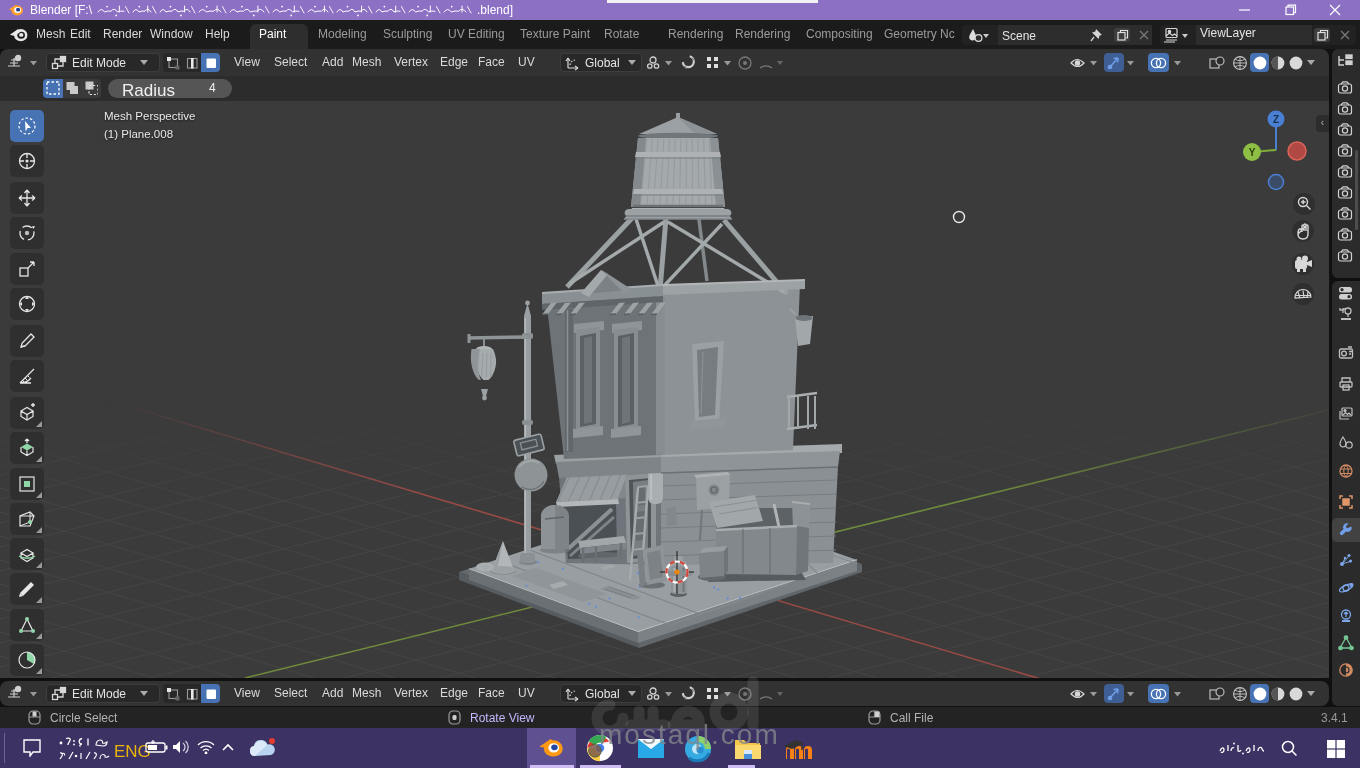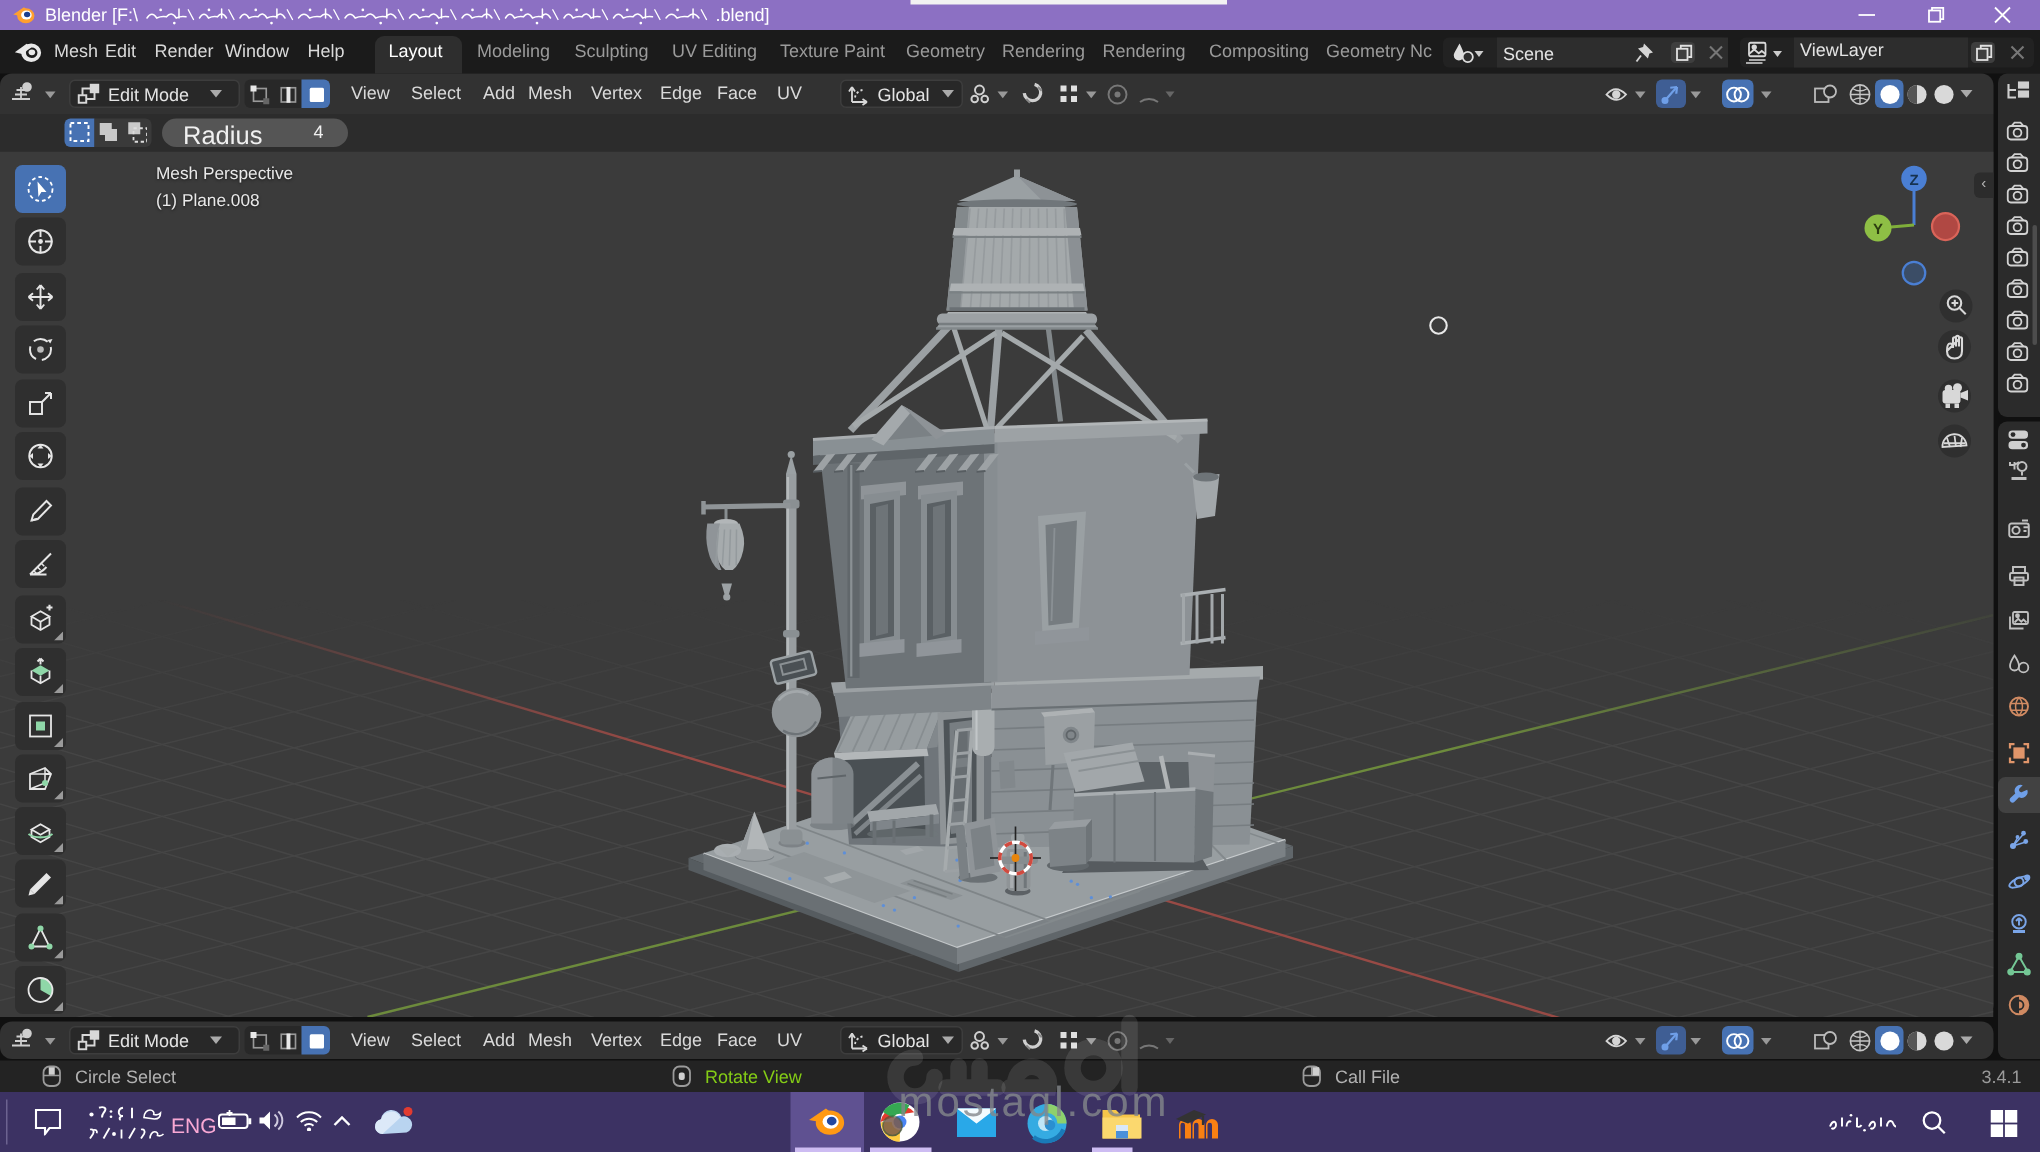--- a/index.html
+++ b/index.html
@@ -98,26 +98,26 @@
 <path d="M1,9.8 L10,3.4 L13.6,6.1 L6.5,11.2 z"></path>
 </g>
     <ellipse cx="14" cy="9.9" rx="2.5" ry="2.2" fill="#e8e8e8"></ellipse>
   </svg>
 <div class="a mt" style="left:36px;top:20px">Mesh</div>
 <div class="a mt" style="left:70px;top:20px">Edit</div>
 <div class="a mt" style="left:103px;top:20px">Render</div>
 <div class="a mt" style="left:150px;top:20px">Window</div>
 <div class="a mt" style="left:205px;top:20px">Help</div>
 <div class="a" style="left:250px;top:24px;width:58px;height:25px;background:#2e2e2e;border-radius:6px 6px 0 0"></div>
-<div class="a" style="left:259px;top:20px;color:#fff;font-size:12px;line-height:29px">Layout</div>
+<div class="a" style="left:259px;top:20px;color:#fff;font-size:12px;line-height:29px">Paint</div>
 <div class="a tab" style="left:318px;top:20px">Modeling</div>
 <div class="a tab" style="left:383px;top:20px">Sculpting</div>
 <div class="a tab" style="left:448px;top:20px">UV Editing</div>
 <div class="a tab" style="left:520px;top:20px">Texture Paint</div>
-<div class="a tab" style="left:604px;top:20px">Geometry</div>
+<div class="a tab" style="left:604px;top:20px">Rotate</div>
 <div class="a tab" style="left:668px;top:20px">Rendering</div>
 <div class="a tab" style="left:735px;top:20px">Rendering</div>
 <div class="a tab" style="left:806px;top:20px">Compositing</div>
 <div class="a tab" style="left:884px;top:20px">Geometry Nc</div>
 <div class="a" style="left:962px;top:25px;width:190px;height:20px;background:#222222;border-radius:4px;overflow:hidden"></div>
 <div class="a" style="left:998px;top:25px;width:154px;height:20px;background:#2d2d2d"></div>
 <svg class="a" style="left:966px;top:27px" width="28" height="16" viewBox="0 0 28 16">
 <path d="M7,2 C9,6 10,8 10,10 a3.4,3.4 0 1,1 -6.8,0 C3.2,8 5,6 7,2 Z" fill="#ddd"></path>
 <circle cx="12.5" cy="11" r="3.4" fill="#2d2d2d" stroke="#ddd" stroke-width="1.2"></circle>
 <path d="M17,7 h6 l-3,4 z" fill="#cccccc"></path>
@@ -1097,21 +1097,21 @@
 <svg class="a" style="left:28px;top:710px" width="13" height="15" viewBox="0 0 13 15">
     <rect x="1" y="1" width="11" height="13" rx="4" fill="none" stroke="#9a9a9a" stroke-width="1.2"></rect>
     <path d="M1,7 h11" stroke="#9a9a9a" stroke-width="1"></path>
     <rect x="4.5" y="1.5" width="4" height="5" fill="#cfcfcf"></rect>
   </svg>
 <div class="a" style="left:50px;top:711px;color:#b2b2b2;font-size:12px">Circle Select</div>
 <svg class="a" style="left:448px;top:710px" width="13" height="15" viewBox="0 0 13 15">
     <rect x="1" y="1" width="11" height="13" rx="4" fill="none" stroke="#9a9a9a" stroke-width="1.2"></rect>
     <rect x="4.5" y="5" width="4" height="5" rx="1.5" fill="#cfcfcf"></rect>
   </svg>
-<div class="a" style="left:470px;top:711px;color:#84cc16;font-size:12px">Rotate View</div>
+<div class="a" style="left:470px;top:711px;color:#c4b5fd;font-size:12px">Rotate View</div>
 <svg class="a" style="left:868px;top:710px" width="13" height="15" viewBox="0 0 13 15">
     <rect x="1" y="1" width="11" height="13" rx="4" fill="none" stroke="#9a9a9a" stroke-width="1.2"></rect>
     <path d="M1,7 h11 M6.5,1 v6" stroke="#9a9a9a" stroke-width="1"></path>
     <rect x="7" y="1.5" width="4.5" height="5.5" fill="#cfcfcf"></rect>
   </svg>
 <div class="a" style="left:890px;top:711px;color:#b2b2b2;font-size:12px">Call File</div>
 <div class="a" style="left:1321px;top:711px;color:#9a9a9a;font-size:12px">3.4.1</div>
 <div class="a" id="taskbar"></div>
 <div class="a" style="left:4px;top:733px;width:1px;height:30px;background:#6c6390"></div>
 <svg class="a" style="left:22px;top:738px" width="20" height="19" viewBox="0 0 20 19">
@@ -1130,21 +1130,21 @@
 <g stroke="#ffffff" stroke-width="1.2" fill="none">
 <path d="M2,19 c2,-0.5 3,1 2,3 l-2,3 M4,19.5 c2,-0.8 3,0.5 2.5,2"></path>
 <path d="M11,25 l4,-7"></path>
 <circle cx="18" cy="22" r="1.3" fill="#fff" stroke="none"></circle>
 <path d="M23,19 v6"></path>
 <path d="M28,25 l4,-7"></path>
 <path d="M36,19 c2,-0.5 3,1 2,3 l-2,3"></path>
 <path d="M42,25 c0,-2.5 1.5,-4.5 3,-4.5 c1.5,0 2.5,1 2,2.5 c1.5,0.5 3,0 4,-1" stroke-width="1.1"></path>
 </g>
   </svg>
-<div class="a" style="left:114px;top:742px;color:#f9a8d4;font-size:14px">ENG</div>
+<div class="a" style="left:114px;top:742px;color:#eab308;font-size:17px">ENG</div>
 <svg class="a" style="left:145px;top:740px" width="24" height="14" viewBox="0 0 24 14">
 <rect x="1" y="3" width="19" height="9" rx="2" fill="none" stroke="#ffffff" stroke-width="1.3"></rect>
 <rect x="20.5" y="5.5" width="2" height="4" fill="#fff"></rect>
 <rect x="3" y="5" width="9" height="5" fill="#fff"></rect>
 <path d="M8,0 v4 M6,2 h4" stroke="#fff" stroke-width="1.2"></path>
   </svg>
 <svg class="a" style="left:172px;top:739px" width="20" height="16" viewBox="0 0 20 16">
 <path d="M1,6 h3 l4,-4 v12 l-4,-4 h-3 z" fill="#fff"></path>
 <path d="M11,4 a5,5 0 0,1 0,8 M13.5,2 a8,8 0 0,1 0,12" fill="none" stroke="#cfcadf" stroke-width="1.3"></path>
   </svg>

